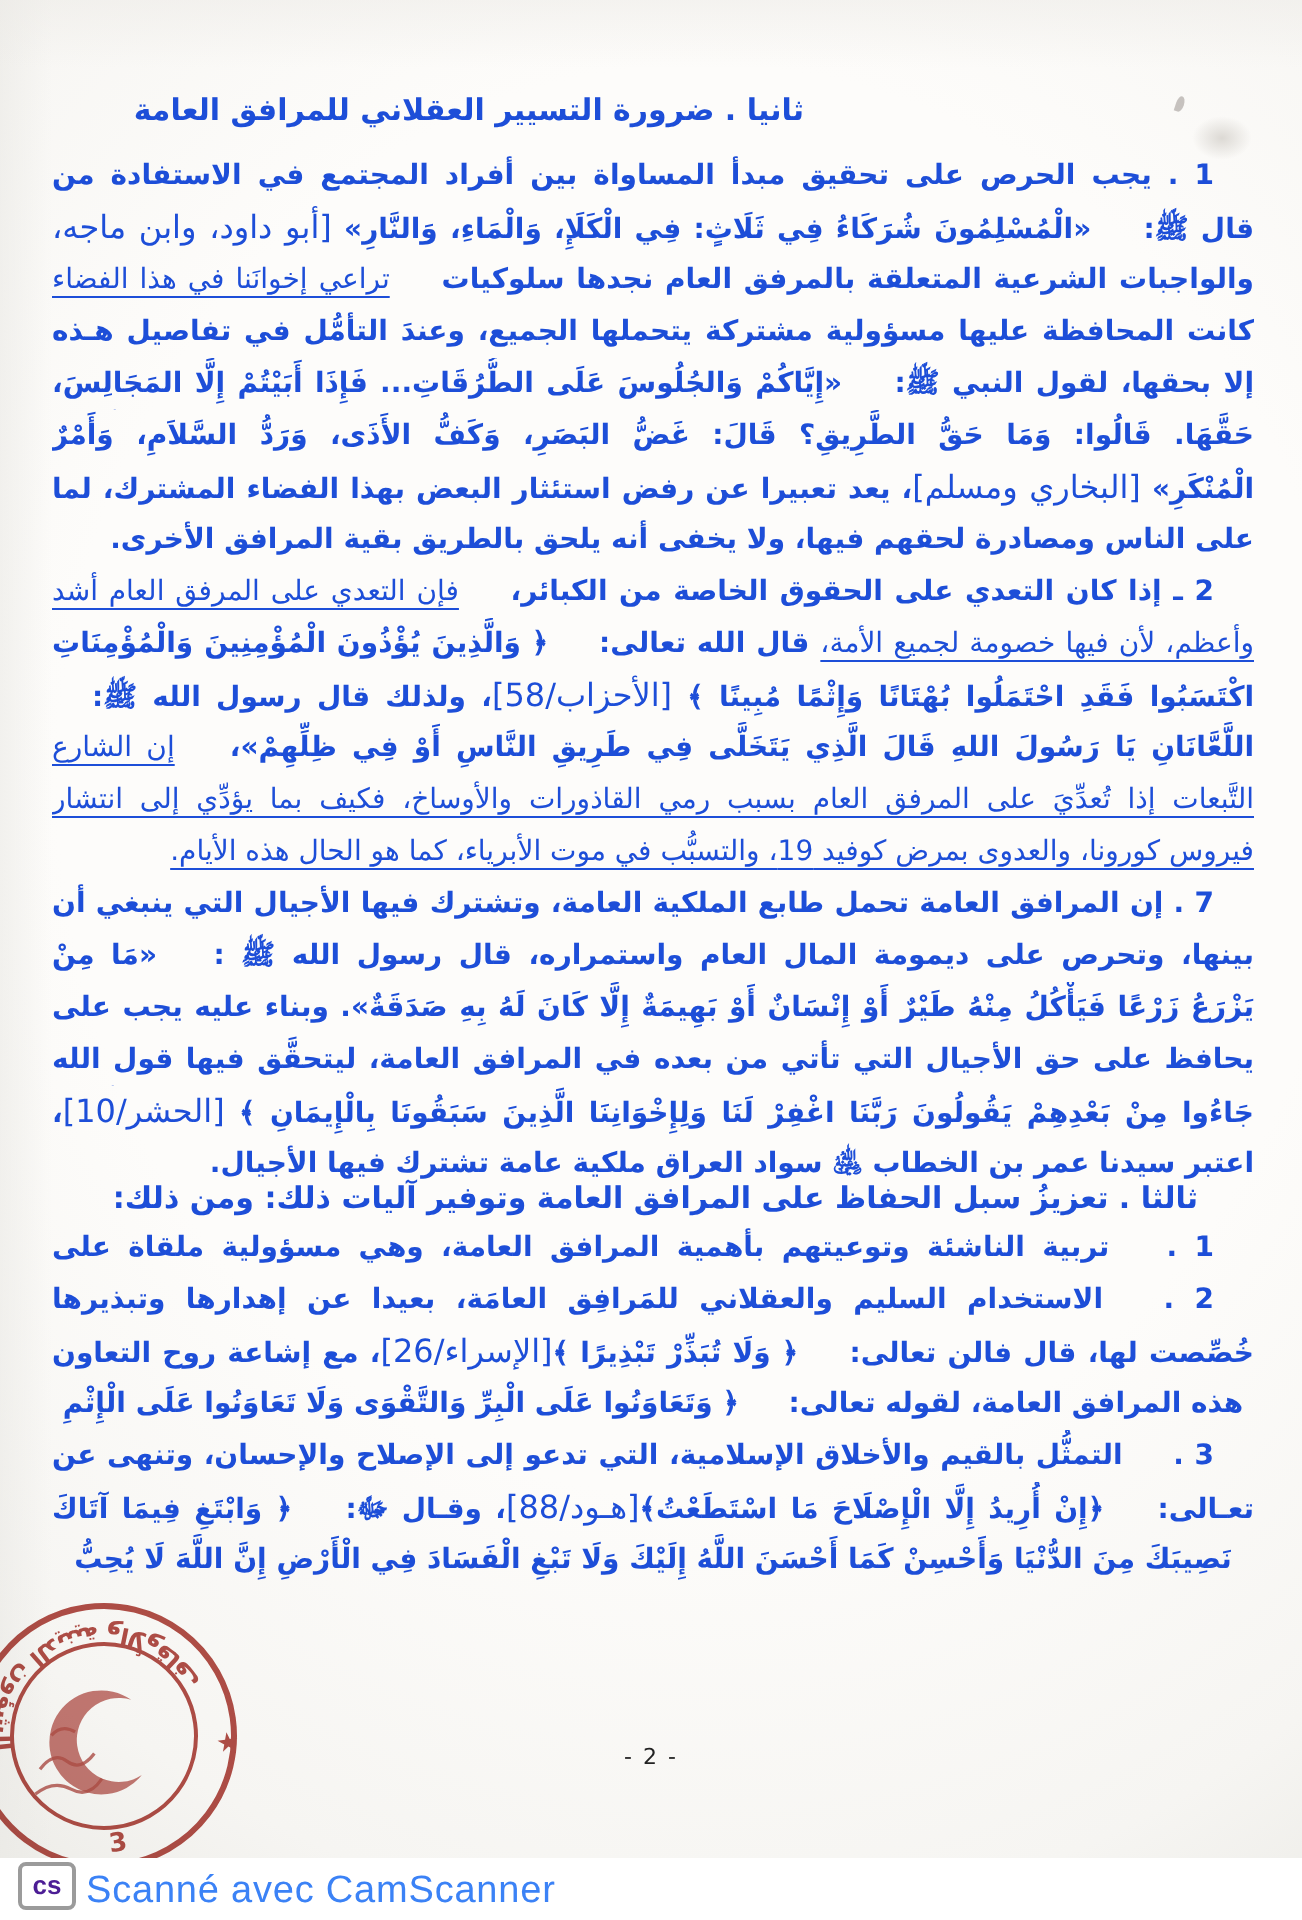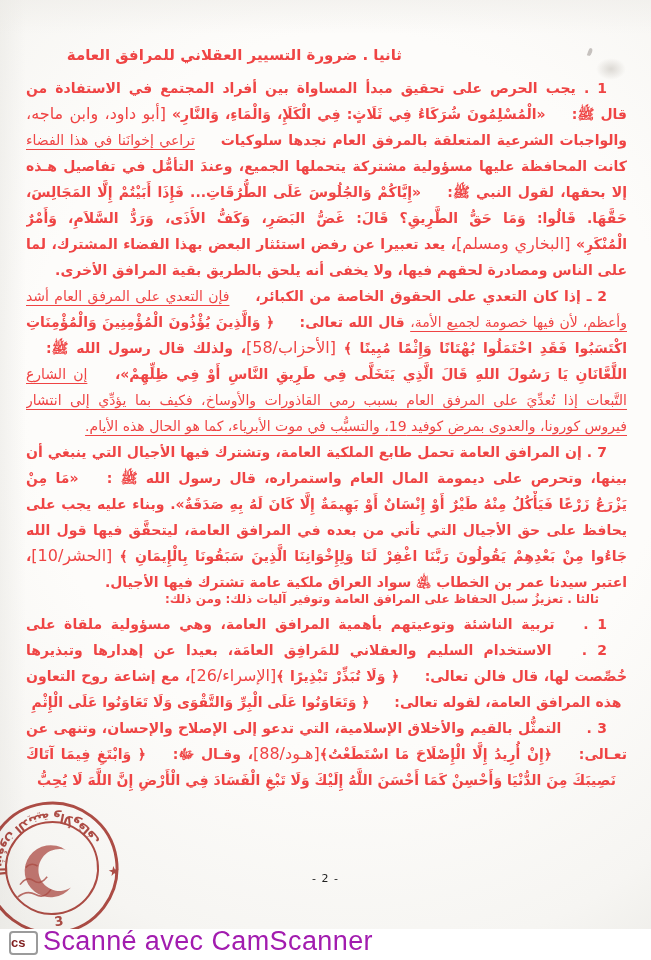--- a/index.html
+++ b/index.html
@@ -20,26 +20,26 @@
     opacity:.55;
   }
   .paper-shade-top{
     position:absolute;left:0;top:0;right:0;height:34px;
     background:linear-gradient(180deg,#eceae6,rgba(236,234,230,0));
     opacity:.5;
   }
   
   .doc{
     position:absolute;left:26px;right:24px;top:44px;
-    direction:rtl;color:#ef4444;
+    direction:rtl;color:#1d4ed8;
     font-size:14px;
   }
   .hline{font-weight:bold;text-align:right;white-space:nowrap;}
   .h-second{font-size:15px;line-height:22px;padding-left:0;padding-right:225px;margin-bottom:9px;}
-  .h-third{font-size:12px;line-height:24px;padding-right:28px;margin-top:-8px;}
+  .h-third{font-size:15px;line-height:24px;padding-right:28px;margin-top:-8px;}
   .ln{
     line-height:26px;max-height:26px;overflow:hidden;
     text-align:justify;text-align-last:justify;
   }
   .ln.end{text-align:center;text-align-last:right;}
   .ln.ind{padding-right:20px;}
   .n{font-weight:bold;margin-left:20px;}
   .b{font-weight:bold;}
   .v{font-weight:bold;letter-spacing:-0.2px;}
   .u{text-decoration:underline;text-underline-offset:4px;text-decoration-thickness:1px;}
@@ -73,27 +73,27 @@
     position:absolute;left:634px;top:931px;width:17px;height:3px;background:#1a1212;
     clip-path:polygon(0 60%,100% 0,100% 100%,10% 100%);
     z-index:5;
   }
   
   .footer{
     position:absolute;left:0;right:0;bottom:0;height:31px;background:#ffffff;z-index:6;
   }
   .cs-box{
     position:absolute;left:9px;bottom:5px;width:25px;height:20px;
-    border:2px solid #9b9b9b;border-radius:4px;color:#7f1d1d;
+    border:2px solid #9b9b9b;border-radius:4px;color:#4c1d95;
     font-family:"Liberation Sans",sans-serif;font-weight:bold;font-size:13px;
-    line-height:20px;background:#fff;
+    text-align:center;line-height:20px;background:#fff;
   }
   .cam-text{
     position:absolute;left:43px;bottom:3px;
-    font-family:"Liberation Sans",sans-serif;font-size:27px;color:#a21caf;
+    font-family:"Liberation Sans",sans-serif;font-size:19px;color:#3b82f6;
     letter-spacing:.4px;
   }
 </style>
 </head>
 <body>
 
 <div class="paper"></div>
 <div class="paper-shade-left"></div>
 <div class="paper-shade-top"></div>
 <div class="artifact-comma"></div>

